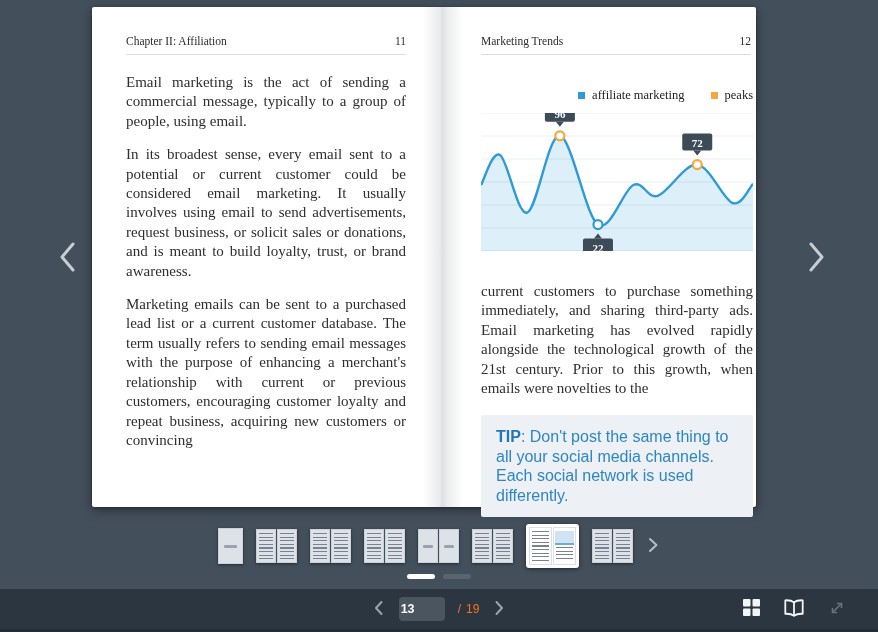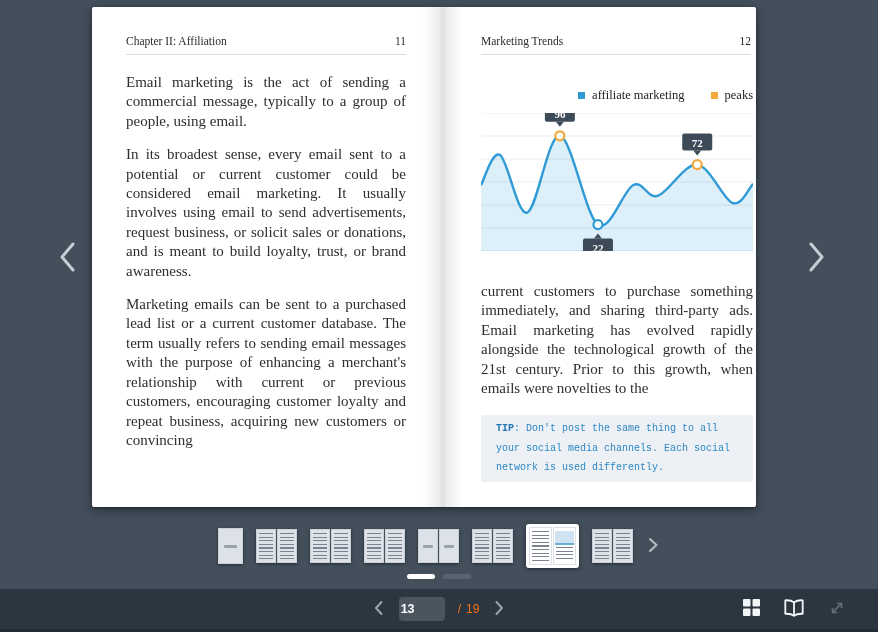--- a/index.html
+++ b/index.html
@@ -25,22 +25,22 @@
   h1.doc-heading{margin:0 0 14px;font:700 17.5px/22px "Liberation Sans",sans-serif;
                  color:#121212;letter-spacing:.2px;}
   p.body-text{margin:0 0 14px;font-family:"Liberation Serif",serif;font-size:15px;
               line-height:19.4px;text-align:justify;color:#2e2e2e;}
   
   .legend{display:flex;justify-content:flex-end;align-items:center;gap:26px;height:14px;
           margin-bottom:11px;font-family:Liberation Serif, serif;font-size:12.5px;color:#222;}
   .legend-item{display:flex;align-items:center;gap:7px;}
   .legend-swatch{width:7px;height:7px;display:inline-block;}
   .chartbox{width:272px;height:138px;margin-bottom:31px;}
-  .tip{margin-top:17px;background:#edf1f6;border-radius:2px;padding:4px 15px;
-       font-family:Liberation Mono, monospace;font-size:10px;line-height:19.4px;color:#2e86c1;}
+  .tip{margin-top:17px;background:#edf1f6;border-radius:2px;padding:12px 15px;
+       font-family:Liberation Sans, sans-serif;font-size:16px;line-height:19.4px;color:#2e86c1;}
   .tip b{color:#2077b4;}
   
   .nav-arrow{position:absolute;top:239px;width:30px;height:38px;background:none;border:none;
              padding:0;cursor:pointer;}
   .nav-arrow.left{left:54px;} .nav-arrow.right{left:800px;}
   
   .thumbs{position:absolute;left:0;right:0;top:522px;height:48px;display:flex;
           align-items:center;justify-content:center;gap:13px;}
   .thumb{display:flex;align-items:stretch;cursor:pointer;box-shadow:0 1px 3px rgba(0,0,0,.45);}
   .t-page{width:20px;height:34px;background:#dde2e8;position:relative;

